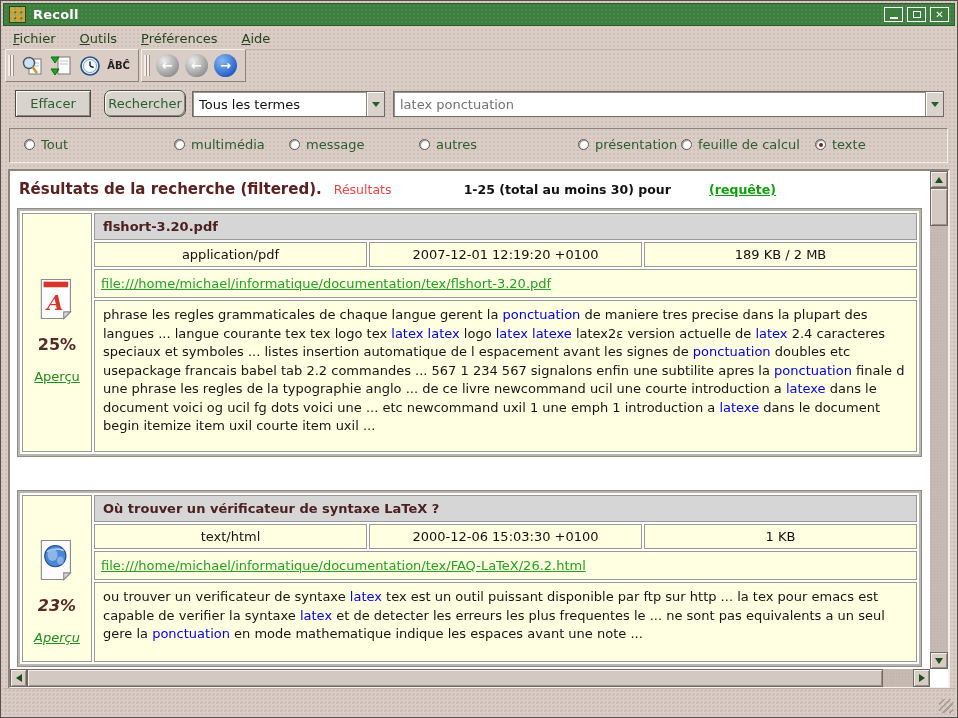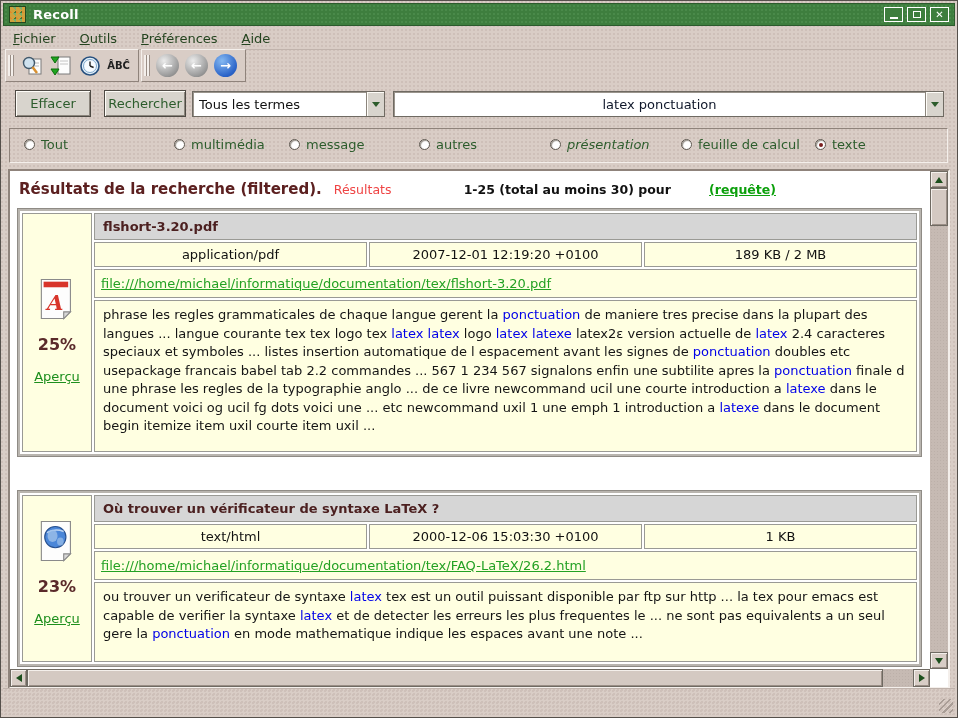--- a/index.html
+++ b/index.html
@@ -87,21 +87,21 @@
   }
   .combo .val{flex:1;padding:0 6px;white-space:nowrap;overflow:hidden;}
   .combo .arrowbtn{
     width:17px;height:100%;background:#d8d4cd;border-left:1px solid #8b857c;
     box-shadow:inset 1px 1px 0 #fffdf8;
     display:flex;align-items:center;justify-content:center;flex:0 0 auto;
   }
   .arrowbtn .tri{width:0;height:0;border-left:4px solid transparent;border-right:4px solid transparent;border-top:5px solid #2c5c2c;}
   .queryinput{
     flex:1;border:0;outline:0;background:transparent;padding:0 6px;
-    font-family:inherit;font-size:13px;color:#0f172a;text-align:center;
+    font-family:inherit;font-size:13px;color:#737373;
   }
   
   .filterpanel{
     position:absolute;left:8px;right:9px;top:127px;height:35px;
     border:1px solid;border-color:#8f837b #f4efeb #f4efeb #8f837b;
     box-sizing:border-box;
   }
   .radio-option{position:absolute;top:8px;display:flex;align-items:center;gap:6px;color:#2c5c2c;}
   .rdot{
     width:11px;height:11px;border-radius:50%;background:#fff;box-sizing:border-box;
@@ -246,21 +246,21 @@
         <div class="navbtn nav-grey">←</div>
       </div>
     <div class="tbtn">
         <div class="navbtn nav-blue">→</div>
       </div>
   </div>
 </div>
 
 <div>
   <div class="btn" style="left:14px;top:89px;width:76px;">Effacer</div>
-  <div class="btn" style="left:103px;top:89px;width:82px;">Rechercher</div>
+  <div class="btn" style="left:103px;top:89px;width:82px;border-radius:7px;">Rechercher</div>
   <div class="combo" style="left:191px;top:90px;width:193px;">
     <div class="val">Tous les termes</div>
     <div class="arrowbtn">
         <div class="tri"></div>
       </div>
   </div>
   <div class="combo" style="left:392px;top:90px;width:551px;">
     <input class="queryinput" value="latex ponctuation" style="">
     <div class="arrowbtn">
         <div class="tri"></div>
@@ -278,21 +278,21 @@
       <span class="rlabel">multimédia</span>
     </div>
   <div class="radio-option" style="left:279px;">
       <div class="rdot"></div>
       <span class="rlabel">message</span>
     </div>
   <div class="radio-option" style="left:409px;">
       <div class="rdot"></div>
       <span class="rlabel">autres</span>
     </div>
-  <div class="radio-option" style="left:540px;font-style:italic;">
+  <div class="radio-option" style="left:568px;">
       <div class="rdot"></div>
       <span class="rlabel">présentation</span>
     </div>
   <div class="radio-option" style="left:671px;">
       <div class="rdot"></div>
       <span class="rlabel">feuille de calcul</span>
     </div>
   <div class="radio-option checked" style="left:805px;">
       <div class="rdot"></div>
       <span class="rlabel">texte</span>
@@ -331,21 +331,21 @@
           <div class="cell metacell">189 KB / 2 MB</div>
         </div>
         <div class="cell urlrow">
           <a class="urllink">file:///home/michael/informatique/documentation/tex/flshort-3.20.pdf</a>
         </div>
         <div class="cell snippet snip-tall"><span>phrase les regles grammaticales de chaque langue gerent la </span><span class="hl">ponctuation</span><span> de maniere tres precise dans la plupart des langues ... langue courante tex tex logo tex </span><span class="hl">latex latex</span><span> logo </span><span class="hl">latex latexe</span><span> latex2ε version actuelle de </span><span class="hl">latex</span><span> 2.4 caracteres speciaux et symboles ... listes insertion automatique de l espacement avant les signes de </span><span class="hl">ponctuation</span><span> doubles etc usepackage francais babel tab 2.2 commandes ... 567 1 234 567 signalons enfin une subtilite apres la </span><span class="hl">ponctuation</span><span> finale d une phrase les regles de la typographie anglo ... de ce livre newcommand ucil une courte introduction a </span><span class="hl">latexe</span><span> dans le document voici og ucil fg dots voici une ... etc newcommand uxil 1 une emph 1 introduction a </span><span class="hl">latexe</span><span> dans le document begin itemize item uxil courte item uxil ...</span></div>
       </div>
     </div>
 
     <div class="rtable">
-      <div class="cell leftcell" style="padding-top:24px;">
+      <div class="cell leftcell" style="padding-top:43px;font-style:italic;">
         <svg width="38" height="42" viewBox="0 0 34 37">
           <path d="M3 1 H29 V30 L23 36 H3 Z" fill="#fdfdfd" stroke="#8a8a8a"></path>
           <path d="M29 30 L23 36 L23 30 Z" fill="#d8d8d8" stroke="#8a8a8a"></path>
           <circle cx="15.5" cy="15" r="9.5" fill="#4a86d8" stroke="#27508f"></circle>
           <path d="M8 11 q7 -4 15 -1" stroke="#bcd4f2" fill="none" stroke-width="1.3"></path>
           <ellipse cx="13" cy="14" rx="4.5" ry="5.5" fill="#9dc0ea" opacity="0.8"></ellipse>
           <ellipse cx="20" cy="19" rx="3" ry="3.6" fill="#9dc0ea" opacity="0.7"></ellipse>
         </svg>
         <div class="pct">23%</div>
         <a class="preview">Aperçu</a>

